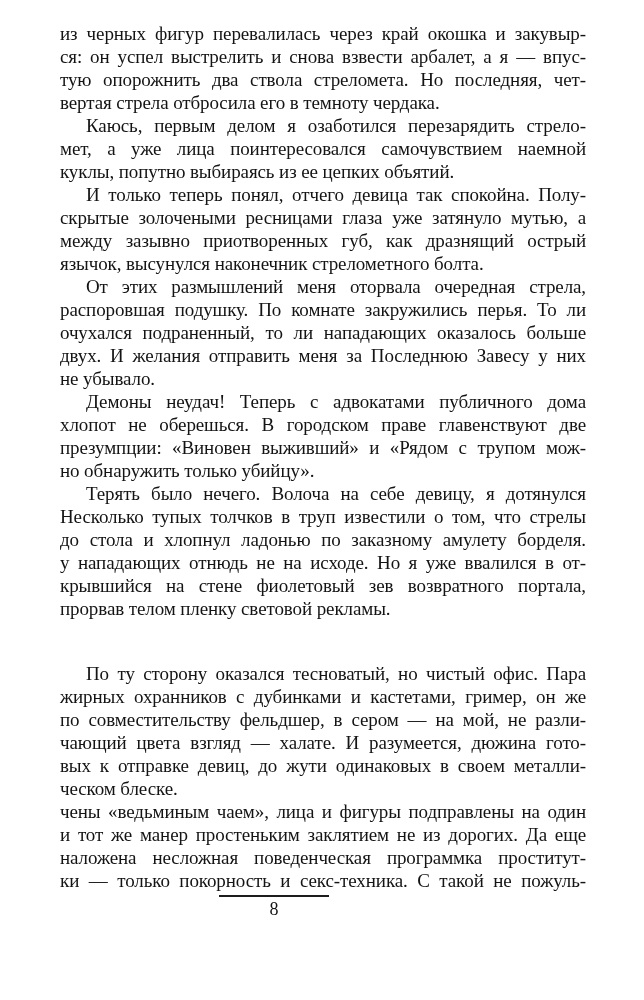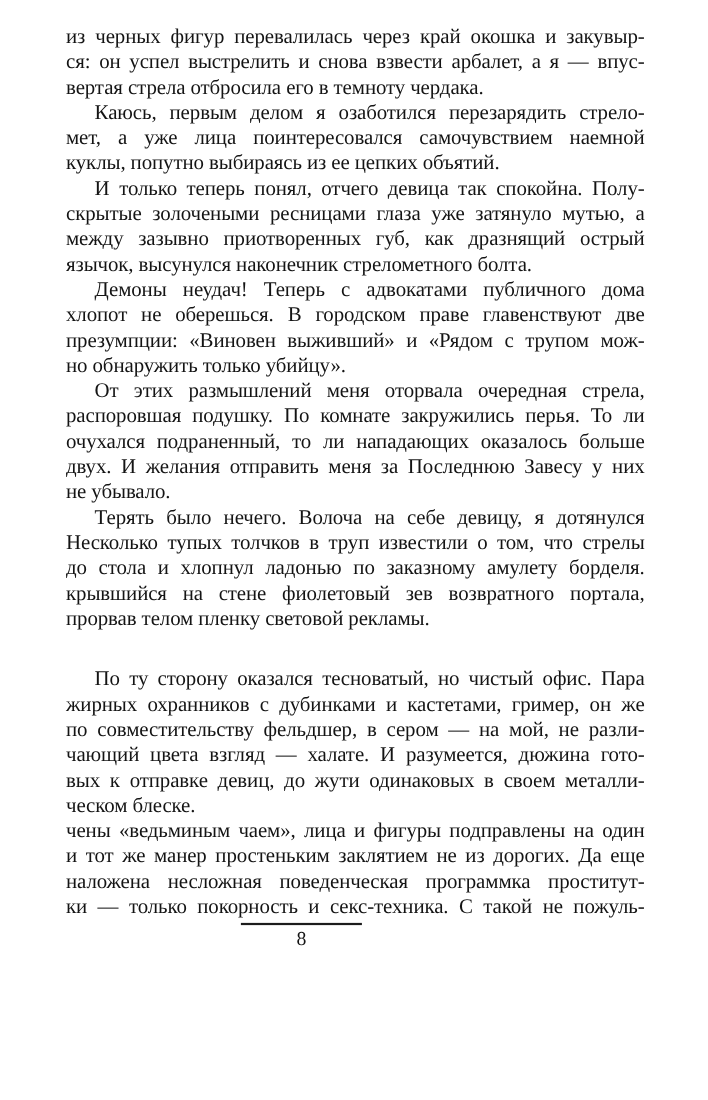--- a/index.html
+++ b/index.html
@@ -21,21 +21,21 @@
   }
   .text-block {
     margin-left: 60px;
     width: 526px;
   }
   .paragraph {
     margin: 0;
     padding: 0;
   }
   .paragraph.gap-before {
-    margin-top: 32px;
+    margin-top: 42px;
   }
   .line {
     display: block;
     height: 23px;
     line-height: 23px;
     font-size: 19px;
     letter-spacing: -0.1px;
     white-space: nowrap;
     text-align: justify;
     text-align-last: justify;
@@ -65,50 +65,52 @@
   }
 </style>
 </head>
 <body style="background: rgb(255, 255, 255);">
 
 <div class="page" style="background: rgb(255, 255, 255); color: rgb(20, 20, 20);">
   <div class="text-block" id="text-block">
       <div class="paragraph">
         <div class="line">из черных фигур перевалилась через край окошка и закувыр-</div>
         <div class="line">ся: он успел выстрелить и снова взвести арбалет, а я — впус-</div>
+        <div class="line">тую опорожнить два ствола стреломета. Но последняя, чет-</div>
         <div class="line lastline">вертая стрела отбросила его в темноту чердака.</div>
       </div>
       <div class="paragraph">
         <div class="line indent">Каюсь, первым делом я озаботился перезарядить стрело-</div>
         <div class="line">мет, а уже лица поинтересовался самочувствием наемной</div>
         <div class="line lastline">куклы, попутно выбираясь из ее цепких объятий.</div>
       </div>
       <div class="paragraph">
         <div class="line indent">И только теперь понял, отчего девица так спокойна. Полу-</div>
         <div class="line">скрытые золочеными ресницами глаза уже затянуло мутью, а</div>
         <div class="line">между зазывно приотворенных губ, как дразнящий острый</div>
         <div class="line lastline">язычок, высунулся наконечник стрелометного болта.</div>
       </div>
       <div class="paragraph">
-        <div class="line indent">Демоны неудач! Теперь с адвокатами публичного дома</div>
-        <div class="line">хлопот не оберешься. В городском праве главенствуют две</div>
-        <div class="line">презумпции: «Виновен выживший» и «Рядом с трупом мож-</div>
-        <div class="line lastline">но обнаружить только убийцу».</div>
-      </div>
-      <div class="paragraph">
         <div class="line indent">От этих размышлений меня оторвала очередная стрела,</div>
         <div class="line">распоровшая подушку. По комнате закружились перья. То ли</div>
         <div class="line">очухался подраненный, то ли нападающих оказалось больше</div>
         <div class="line">двух. И желания отправить меня за Последнюю Завесу у них</div>
         <div class="line lastline">не убывало.</div>
       </div>
       <div class="paragraph">
+        <div class="line indent">Демоны неудач! Теперь с адвокатами публичного дома</div>
+        <div class="line">хлопот не оберешься. В городском праве главенствуют две</div>
+        <div class="line">презумпции: «Виновен выживший» и «Рядом с трупом мож-</div>
+        <div class="line lastline">но обнаружить только убийцу».</div>
+      </div>
+      <div class="paragraph">
         <div class="line indent">Терять было нечего. Волоча на себе девицу, я дотянулся</div>
         <div class="line">Несколько тупых толчков в труп известили о том, что стрелы</div>
         <div class="line">до стола и хлопнул ладонью по заказному амулету борделя.</div>
+        <div class="line">у нападающих отнюдь не на исходе. Но я уже ввалился в от-</div>
         <div class="line">крывшийся на стене фиолетовый зев возвратного портала,</div>
         <div class="line lastline">прорвав телом пленку световой рекламы.</div>
       </div>
       <div class="paragraph gap-before">
         <div class="line indent">По ту сторону оказался тесноватый, но чистый офис. Пара</div>
         <div class="line">жирных охранников с дубинками и кастетами, гример, он же</div>
         <div class="line">по совместительству фельдшер, в сером — на мой, не разли-</div>
         <div class="line">чающий цвета взгляд — халате. И разумеется, дюжина гото-</div>
         <div class="line">вых к отправке девиц, до жути одинаковых в своем металли-</div>
         <div class="line lastline">ческом блеске.</div>

